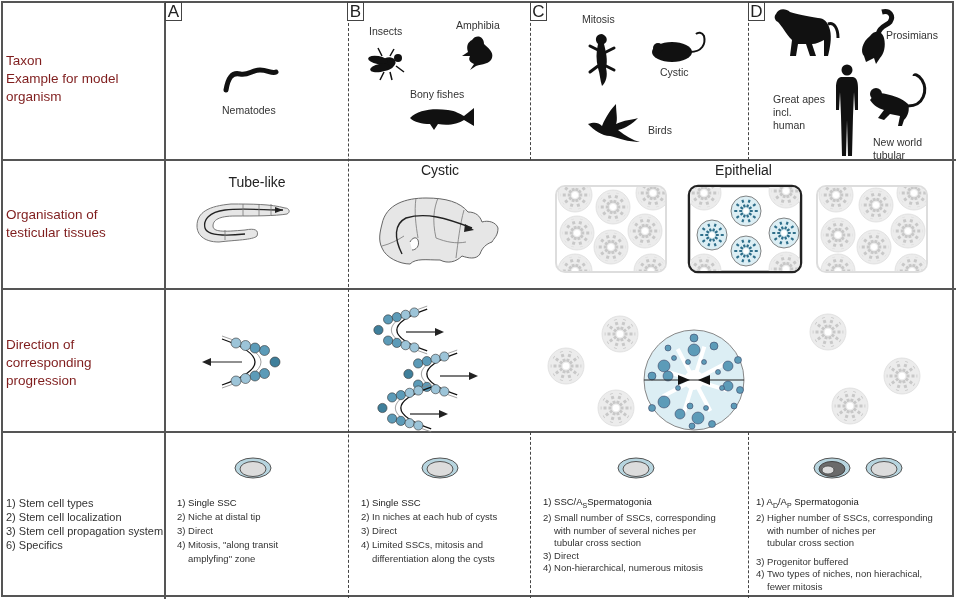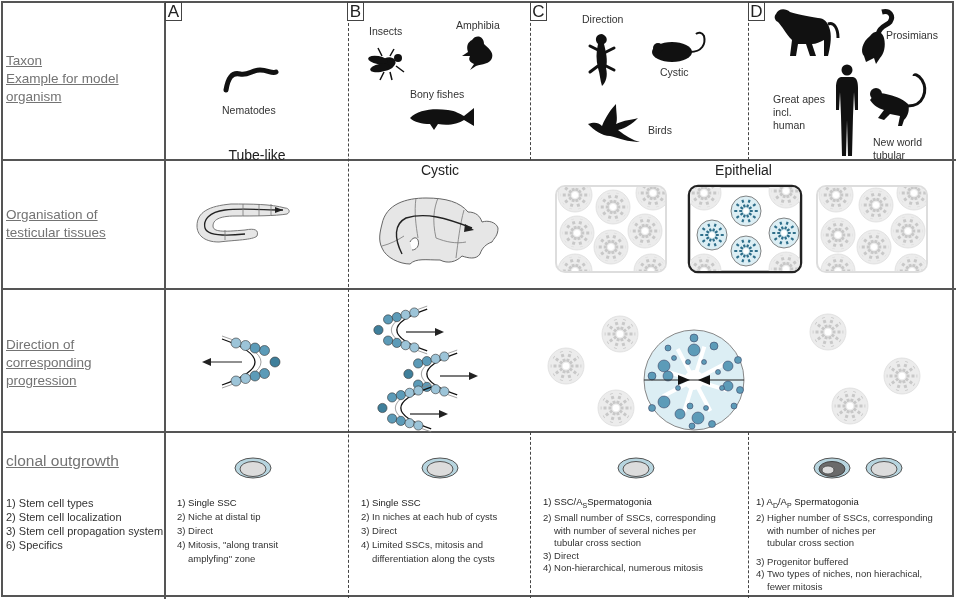--- a/index.html
+++ b/index.html
@@ -2,21 +2,21 @@
 <html><head>
 <meta charset="utf-8">
 <style>
   html, body { margin:0; padding:0; background:#fff; }
   body { width:957px; height:600px; position:relative; overflow:hidden; font-family:"Liberation Sans", sans-serif; color:#222; }
   .frame { position:absolute; left:1px; top:1px; width:953px; height:596px; border:2px solid #555; box-sizing:border-box; }
   .hline { position:absolute; left:1px; width:955px; height:0; border-top:2px solid #555; }
   .vsolid { position:absolute; top:1px; width:0; height:598px; border-left:2px solid #555; }
   .vdash { position:absolute; width:0; border-left:1.5px dashed #444; }
   .letter { position:absolute; width:17px; height:19px; border:1.5px solid #444; box-sizing:border-box; font-size:17px; line-height:17px; text-align:center; background:#fff; color:#222; }
-  .rowlabel { position:absolute; left:6px; font-size:13.5px; line-height:18px; color:#737373;text-decoration:underline; }
+  .rowlabel { position:absolute; left:6px; font-size:13.5px; line-height:18px; color:#7f1d1d; }
   .hdr { position:absolute; font-size:14px; color:#222; text-align:center; }
   .taxa { position:absolute; font-size:10.5px; color:#333; line-height:13px; }
   .list { position:absolute; font-size:9.5px; color:#333; line-height:12.5px; }
   .list .b { font-weight:normal; color:#222; }
   .list .indent { padding-left:11px; display:block; }
   .gap { height:6px; }
   svg { position:absolute; overflow:visible; }
 </style>
 </head>
 <body>
@@ -45,21 +45,20 @@
 <div class="rowlabel" style="top:206px">
   <div>Organisation of</div>
   <div>testicular tissues</div>
 </div>
 <div class="rowlabel" style="top:336px">
   <div>Direction of</div>
   <div>corresponding</div>
   <div>progression</div>
 </div>
 <div class="rowlabel" style="top:451px; font-size:15.5px; line-height:19px">
-  <div>clonal outgrowth</div>
 </div>
 <div class="list" style="left:6px; top:496px; font-size:11px; line-height:14px">
   <div>1) Stem cell types</div>
   <div>2) Stem cell localization</div>
   <div>3) Stem cell propagation system</div>
   <div>6) Specifics</div>
 </div>
 
 <svg style="left:222px; top:64px" width="60" height="30">
   <path d="M4,26 C6,14 10,8 18,10 C26,12 30,6 38,6 C46,6 50,10 54,8" stroke="#111" stroke-width="5" fill="none" stroke-linecap="round"></path>
@@ -76,21 +75,21 @@
 </svg>
 <div class="taxa" style="left:456px; top:19px">Amphibia</div>
 <svg style="left:458px; top:34px" width="40" height="40">
   <path d="M14,6 C18,0 26,2 26,10 C30,14 36,18 34,24 C32,30 24,30 18,32 L12,36 L16,30 C12,28 10,26 12,22 L4,22 L10,18 C8,12 10,8 14,6 Z" fill="#111"></path>
 </svg>
 <div class="taxa" style="left:410px; top:88px">Bony fishes</div>
 <svg style="left:408px; top:104px" width="70" height="26">
   <path d="M2,14 C10,6 24,4 40,6 C48,7 52,10 56,12 L66,4 L66,22 L56,16 C50,20 40,22 30,20 L26,26 L22,20 C14,20 6,18 2,14 Z" fill="#111"></path>
 </svg>
 
-<div class="taxa" style="left:582px; top:13px">Direction</div>
+<div class="taxa" style="left:582px; top:13px">Mitosis</div>
 <svg style="left:588px; top:32px" width="28" height="56">
   <path d="M14,2 C20,4 20,10 16,12 C18,20 20,28 18,36 C20,44 18,50 14,54 C12,48 12,42 10,36 C8,28 8,20 10,12 C6,8 8,2 14,2 Z" fill="#111"></path>
   <path d="M10,18 L2,14 M18,20 L26,16 M10,34 L2,40 M18,34 L26,38" stroke="#111" stroke-width="3" stroke-linecap="round"></path>
 </svg>
 <svg style="left:650px; top:30px" width="60" height="34">
   <ellipse cx="22" cy="22" rx="20" ry="10" fill="#111"></ellipse>
   <circle cx="8" cy="18" r="5" fill="#111"></circle>
   <path d="M40,22 C52,22 56,14 54,6 C52,2 48,2 46,4" stroke="#111" stroke-width="2" fill="none"></path>
 </svg>
 <div class="taxa" style="left:660px; top:66px">Cystic</div>
@@ -120,21 +119,21 @@
 <svg style="left:868px; top:70px" width="62" height="60">
   <path d="M2,30 C6,24 12,22 18,24 C26,26 34,28 40,34 C42,40 40,46 36,50 L34,56 L30,56 L32,46 L22,44 L16,50 L10,48 L16,40 C10,38 6,36 2,30 Z" fill="#111"></path>
   <circle cx="8" cy="24" r="6" fill="#111"></circle>
   <path d="M40,36 C56,36 60,20 54,10 C50,4 46,4 46,6" stroke="#111" stroke-width="3" fill="none"></path>
 </svg>
 <div class="taxa" style="left:873px; top:136px">
   <div>New world</div>
   <div>tubular</div>
 </div>
 
-<div class="hdr" style="left:166px; width:182px; top:147px">Tube-like</div>
+<div class="hdr" style="left:166px; width:182px; top:174px">Tube-like</div>
 <div class="hdr" style="left:350px; width:180px; top:162px">Cystic</div>
 <div class="hdr" style="left:532px; width:423px; top:162px">Epithelial</div>
 
 <svg style="left:195px; top:200px" width="100" height="44">
   <path d="M90,8 C94,8 96,12 92,14 C80,16 60,16 40,16 C24,16 18,20 18,26 C18,32 28,32 50,30 C60,28 64,30 62,36 C58,40 40,40 24,42 C8,42 2,34 2,26 C2,12 14,6 36,4 C56,4 76,4 90,8 Z" fill="#e6e6e6" stroke="#777" stroke-width="1"></path>
   <path d="M88,10 C70,10 46,8 30,10 C14,12 8,20 10,28 C12,36 30,36 50,34" stroke="#222" stroke-width="1.3" fill="none"></path>
   <polygon points="88,10 80,7 80,13" fill="#222"></polygon>
   <path d="M48,4 L48,16 M64,4 L64,16 M76,4 L76,16 M30,30 L30,40" stroke="#777" stroke-width="0.8"></path>
 </svg>
 

